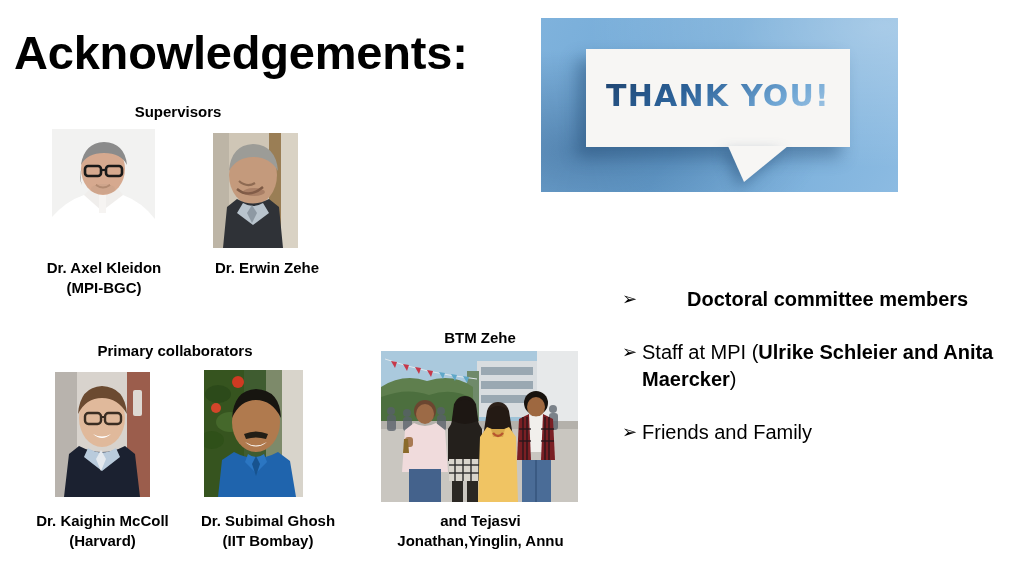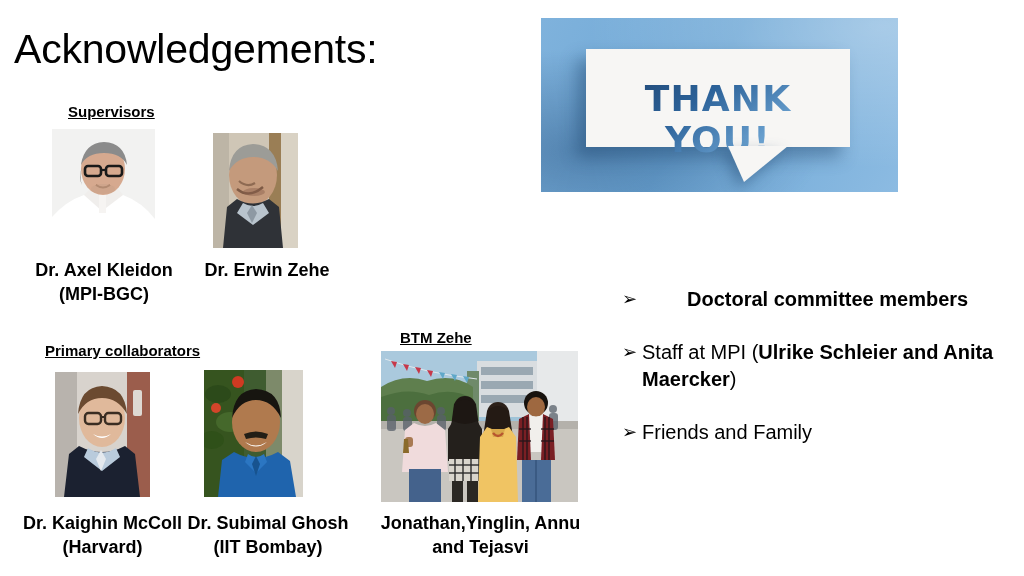--- a/index.html
+++ b/index.html
@@ -14,50 +14,50 @@
     overflow: hidden;
     font-family: "Liberation Sans", sans-serif;
     color: #000000;
   }
 
   
   #slide-title {
     position: absolute;
     left: 14px;
     top: 28px;
-    font-size: 41px;
-    font-weight: 400;
+    font-size: 47px;
+    font-weight: 700;
     letter-spacing: -0.2px;
     line-height: 1.05;
     color: #000;
     white-space: nowrap;
   }
 
   
   .section-header {
     position: absolute;
     font-size: 15px;
     font-weight: bold;
+    text-align: center;
     line-height: 1.15;
     white-space: nowrap;
-    text-decoration: underline;
   }
 
   
   .photo {
     position: absolute;
     overflow: hidden;
     background: #dfe3e6;
   }
   .photo .sky { position: absolute; inset: 0; }
 
   
   .caption {
     position: absolute;
-    font-size: 18px;
+    font-size: 15px;
     font-weight: bold;
     text-align: center;
     line-height: 1.35;
   }
 
   
   #thankyou-image {
     position: absolute;
     left: 541px;
     top: 18px;
@@ -98,21 +98,21 @@
     border-top: 36px solid #f7f6f4;
     filter: drop-shadow(-5px 6px 7px rgba(25,62,102,0.40));
   }
   #thankyou-text {
     position: absolute;
     left: 0;
     right: 0;
     top: 29px;
     text-align: center;
     font-family: "DejaVu Sans", sans-serif;
-    font-size: 36px;
+    font-size: 30px;
     font-weight: bold;
     letter-spacing: 1.2px;
     background: linear-gradient(145deg, #1d3f69 0%, #2c6299 38%, #6fa6d4 72%, #b6d3ea 100%);
     -webkit-background-clip: text;
     background-clip: text;
     color: transparent;
     -webkit-text-fill-color: transparent;
   }
 
   
@@ -334,22 +334,22 @@
         <line x1="160" y1="90" x2="173" y2="90"></line>
       <line x1="164" y1="66" x2="164" y2="109"></line>
         <line x1="168" y1="66" x2="168" y2="109"></line>
     </g>
     <rect x="141" y="109" width="29" height="42" fill="#4a6c97"></rect>
     <line x1="155" y1="109" x2="155" y2="151" stroke="#3a5a83" stroke-width="2"></line>
   </svg>
 </div>
 
 <div class="caption" style="left:378px; top:511px; width:205px;">
+  <div>and Tejasvi</div>
   <div>Jonathan,Yinglin, Annu</div>
-  <div>and Tejasvi</div>
 </div>
 
 <div id="thankyou-image">
   <div class="bgshade"></div>
   <div id="speech-bubble">
     <div id="thankyou-text">THANK YOU!</div>
   </div>
 </div>
 
 <div id="bullet-list">

